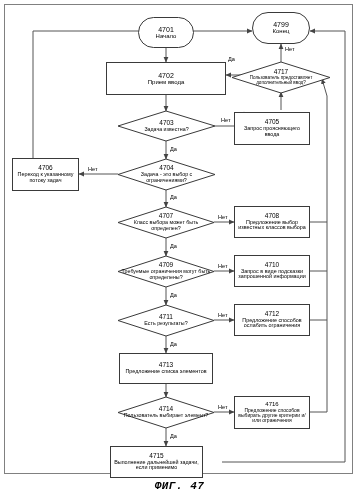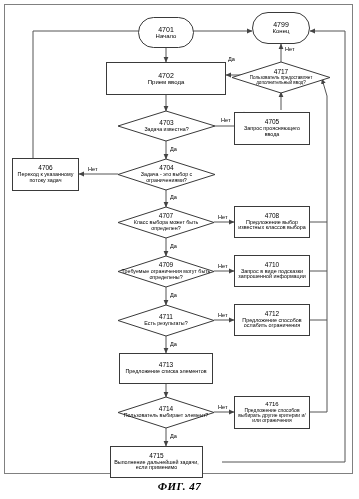--- a/index.html
+++ b/index.html
@@ -16,21 +16,21 @@
   .f7 .num{font-size:7px;} .f7 .txt{font-size:6px;}
   .f6 .num{font-size:6.5px;} .f6 .txt{font-size:5.4px;}
   .f5 .num{font-size:6px;} .f5 .txt{font-size:5px;}
   .dialabel{position:absolute;display:flex;align-items:center;justify-content:center;
             text-align:center;color:#000;pointer-events:none;}
   .dialabel .num{font-size:6.5px;line-height:1.05;}
   .dialabel .txt{font-size:5.3px;line-height:1.06;}
   .dwrap{display:flex;flex-direction:column;align-items:center;justify-content:center;width:100%;}
   .edge{position:absolute;font-size:5.6px;color:#000;white-space:nowrap;}
   #caption{position:absolute;left:0;top:480px;width:359px;text-align:center;
-           font-family:Liberation Serif, serif;font-weight:bold;font-style:italic;
+           font-family:Liberation Mono, monospace;font-weight:bold;font-style:italic;
            font-size:11px;letter-spacing:.5px;color:#000;}
 </style>
 </head>
 <body>
 
 <div id="page">
 
   <div id="border"></div>
 
   <svg id="wires" viewBox="0 0 359 499" xmlns="http://www.w3.org/2000/svg">

